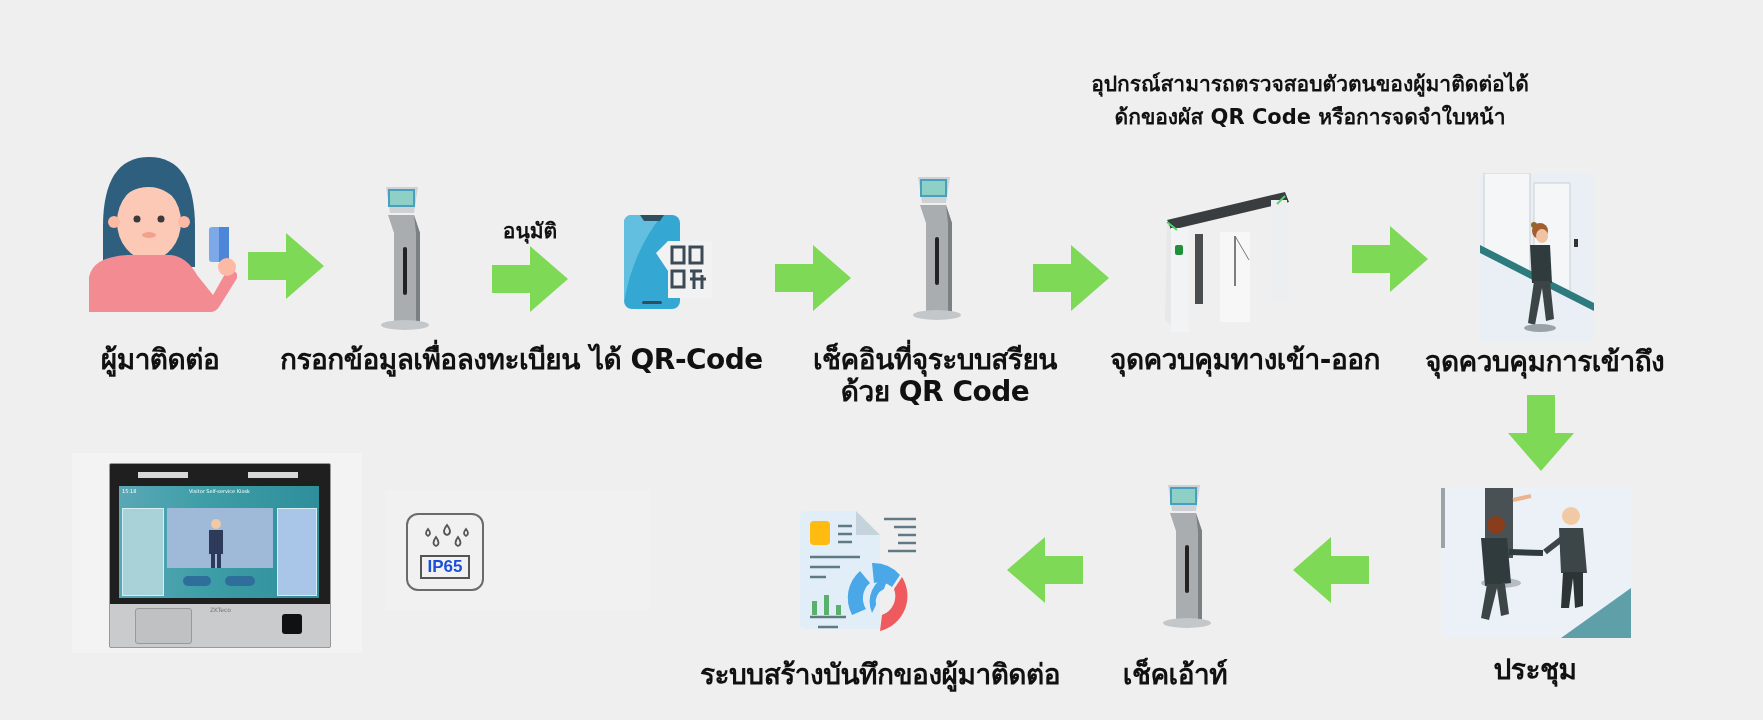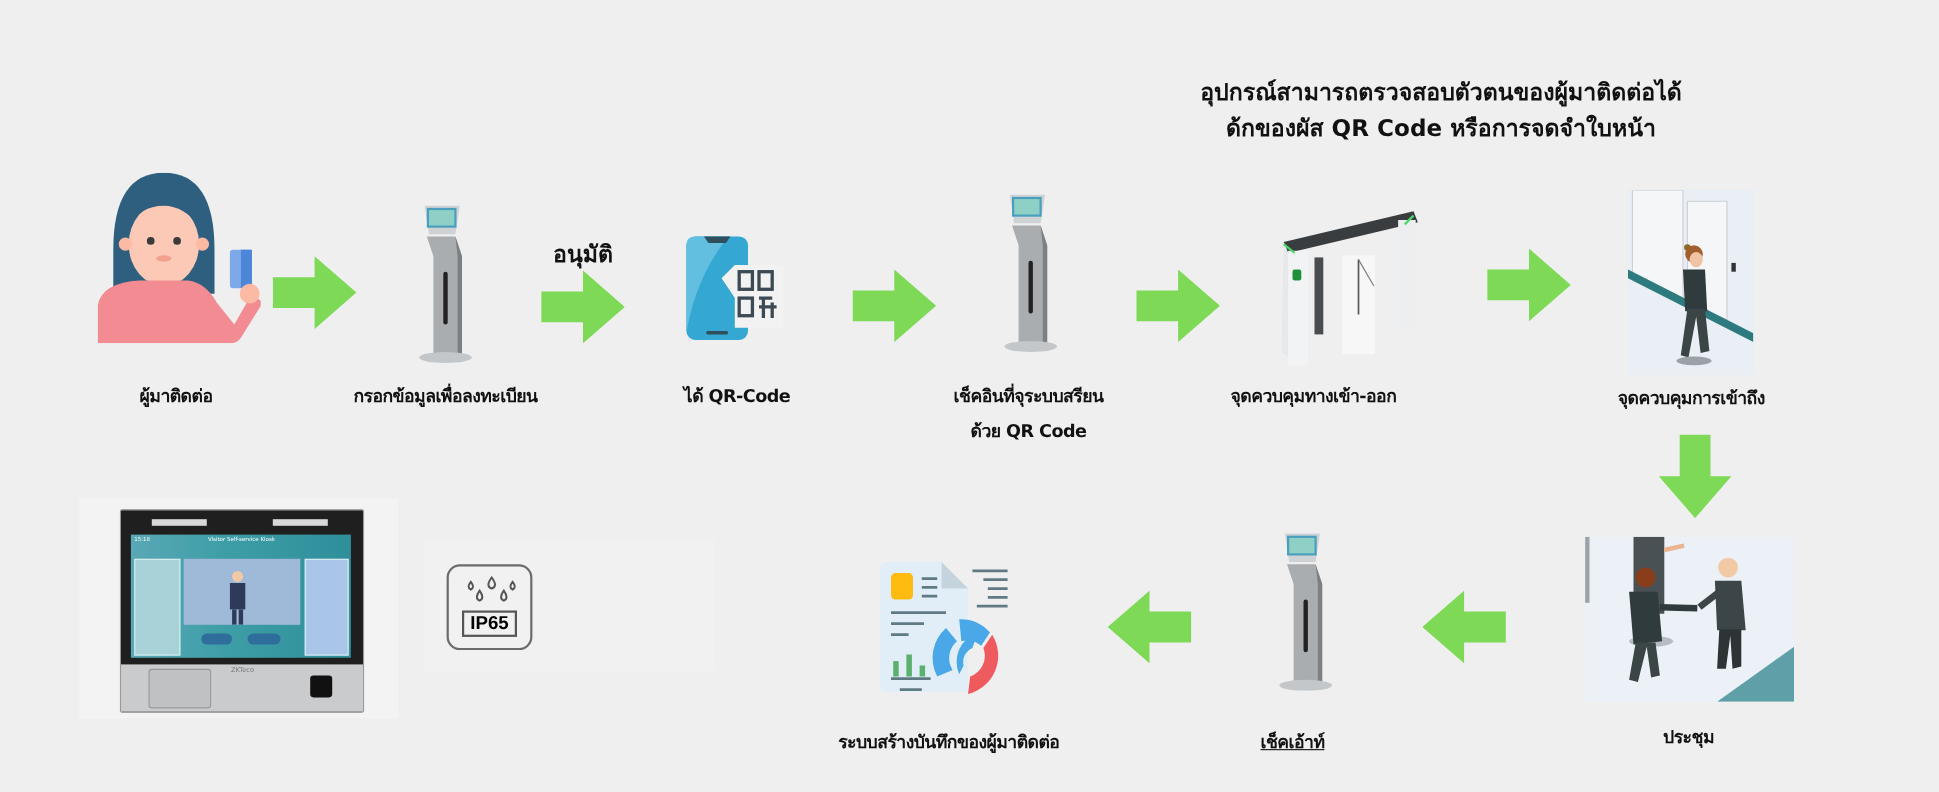--- a/index.html
+++ b/index.html
@@ -1,22 +1,22 @@
 <!DOCTYPE html>
 <html><head>
 <meta charset="utf-8">
 <style>
   html,body{margin:0;padding:0;}
   body{width:1763px;height:720px;background:#efefef;position:relative;overflow:hidden;font-family:"DejaVu Sans","Liberation Sans",sans-serif;color:#111;}
   .abs{position:absolute;}
-  .label{position:absolute;font-weight:bold;font-size:16px;text-align:center;white-space:nowrap;line-height:33px;letter-spacing:-0.5px;}
+  .label{position:absolute;font-weight:bold;font-size:28px;text-align:center;white-space:nowrap;line-height:33px;letter-spacing:-0.5px;}
   .note{position:absolute;font-weight:bold;font-size:21px;text-align:center;line-height:33px;white-space:nowrap;}
   .arrow{position:absolute;}
   .badge{position:absolute;width:78px;height:78px;border:2px solid #6b6b6b;border-radius:12px;box-sizing:border-box;}
-  .badge .code{position:absolute;left:12px;right:12px;bottom:10px;height:24px;border:2px solid #555;box-sizing:border-box;font-family:"Liberation Sans",sans-serif;font-weight:bold;font-size:17px;line-height:20px;text-align:center;color:#000000;}
+  .badge .code{position:absolute;left:12px;right:12px;bottom:10px;height:24px;border:2px solid #555;box-sizing:border-box;font-family:"Liberation Sans",sans-serif;font-weight:bold;font-size:17px;line-height:20px;text-align:center;color:#1d4ed8;}
   .badge svg{position:absolute;left:0;top:4px;}
 </style>
 </head>
 <body>
 
 <div class="note" style="left:1040px;top:68px;width:540px;text-align:center;">อุปกรณ์สามารถตรวจสอบตัวตนของผู้มาติดต่อได้</div>
 <div class="note" style="left:1040px;top:101px;width:540px;">ด้กของผัส QR Code หรือการจดจำใบหน้า</div>
 
 <div class="abs" style="left:87px;top:157px;width:150px;height:155px;">
   <svg width="150" height="155" viewBox="0 0 150 155">
@@ -105,21 +105,21 @@
     <rect x="106" y="10" width="16" height="100" fill="#eceeef"></rect>
     <rect x="30" y="44" width="8" height="70" fill="#4a4d50"></rect>
     <rect x="55" y="42" width="30" height="90" fill="#f7f7f7"></rect>
     <line x1="70" y1="46" x2="70" y2="96" stroke="#555" stroke-width="1.5"></line>
     <line x1="70" y1="46" x2="84" y2="70" stroke="#777" stroke-width="1"></line>
     <rect x="10" y="55" width="8" height="10" rx="2" fill="#1f8f3a"></rect>
     <line x1="2" y1="32" x2="12" y2="40" stroke="#4dd96a" stroke-width="2"></line>
     <line x1="112" y1="14" x2="120" y2="6" stroke="#4dd96a" stroke-width="2"></line>
   </svg>
 </div>
-<div class="label" style="left:1074px;top:343px;width:240px;">จุดควบคุมทางเข้า-ออก</div>
+<div class="label" style="left:1110px;top:343px;width:240px;">จุดควบคุมทางเข้า-ออก</div>
 
 <svg class="arrow" style="left:1352px;top:226px;" width="76" height="66" viewBox="0 0 76 66">
     <polygon points="0,19 38,19 38,0 76,33 38,66 38,47 0,47" fill="#7ed957"></polygon>
   </svg>
 
 <div class="abs" style="left:1480px;top:173px;width:114px;height:168px;background:#e3ebf3;">
   <svg width="114" height="168" viewBox="0 0 114 168">
     <rect x="0" y="0" width="114" height="168" fill="#e9eff5"></rect>
     <path d="M4 0 L50 0 L50 100 L4 80 Z" fill="#f4f6f8" stroke="#c9ced3" stroke-width="1"></path>
     <path d="M54 10 L90 10 L90 118 L54 102 Z" fill="#f4f6f8" stroke="#c9ced3" stroke-width="1"></path>
@@ -167,21 +167,21 @@
   <svg width="55" height="145" viewBox="0 0 55 145">
     <polygon points="8,2 40,2 36,28 12,28" fill="#cfd2d4"></polygon>
     <rect x="10" y="4" width="27" height="18" fill="#4a9fbf"></rect>
     <rect x="12" y="6" width="23" height="14" fill="#8fd0c6"></rect>
     <path d="M10 30 L36 30 L42 48 L42 138 L16 138 L16 48 Z" fill="#a9adb0"></path>
     <path d="M36 30 L42 48 L42 138 L38 138 L38 48 Z" fill="#7b8083"></path>
     <rect x="25" y="62" width="4" height="48" rx="2" fill="#222"></rect>
     <ellipse cx="27" cy="140" rx="24" ry="5" fill="#c4c7c9"></ellipse>
   </svg>
 </div>
-<div class="label" style="left:1120px;top:658px;width:110px;text-decoration:underline;">เช็คเอ้าท์</div>
+<div class="label" style="left:1120px;top:658px;width:110px;">เช็คเอ้าท์</div>
 
 <svg class="arrow" style="left:1007px;top:537px;" width="76" height="66" viewBox="0 0 76 66">
     <polygon points="76,19 38,19 38,0 0,33 38,66 38,47 76,47" fill="#7ed957"></polygon>
   </svg>
 
 <div class="abs" style="left:790px;top:505px;width:130px;height:128px;">
   <svg width="130" height="128" viewBox="0 0 130 128">
     <path d="M10 12 Q10 6 16 6 L66 6 L90 30 L90 124 L16 124 Q10 124 10 118 Z" fill="#e1eef7"></path>
     <polygon points="66,6 90,30 66,30" fill="#c5d3dc"></polygon>
     <rect x="20" y="16" width="20" height="24" rx="4" fill="#ffbb0f"></rect>

